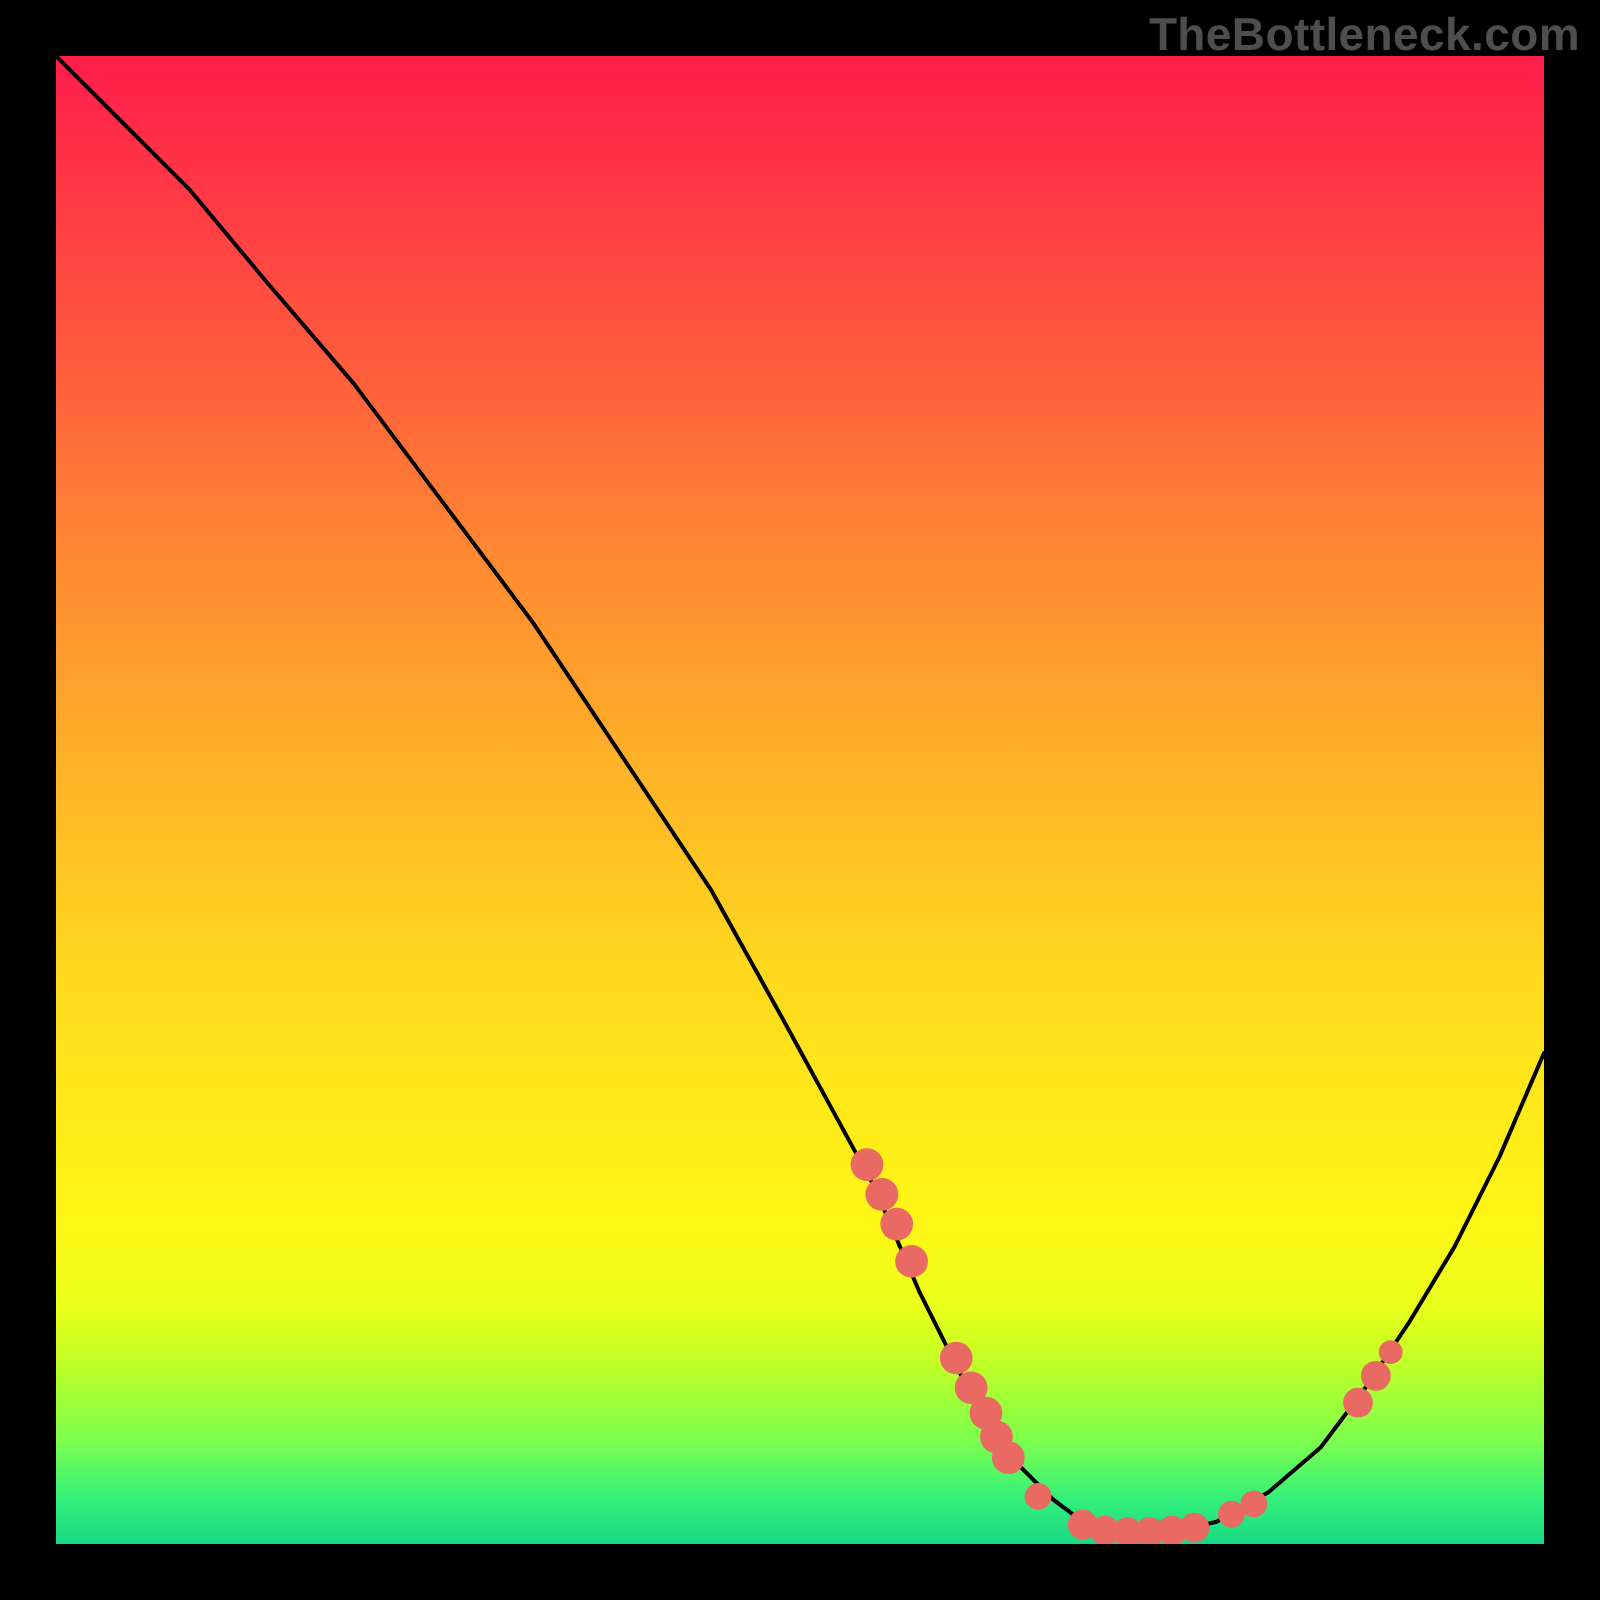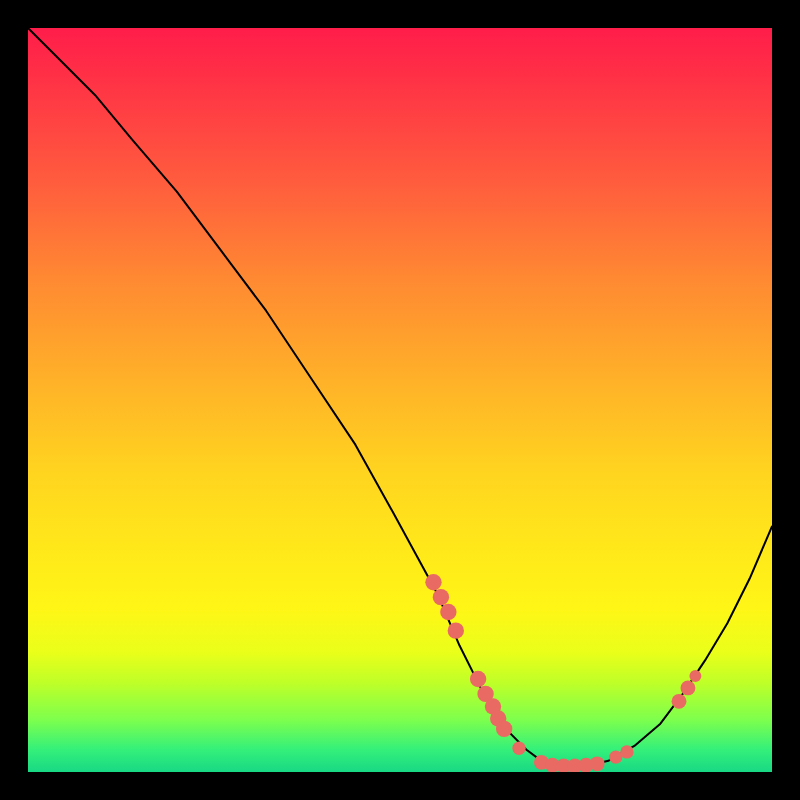--- a/index.html
+++ b/index.html
@@ -55,20 +55,21 @@
     position: absolute;
     inset: 0;
     width: 100%;
     height: 100%;
   }
 </style>
 </head>
 <body>
 
 <div class="frame">
+  <div class="watermark">TheBottleneck.com</div>
 
   <div class="plot-area">
     <svg viewBox="0 0 100 100" preserveAspectRatio="none">
       <path id="black-curve" fill="none" stroke="#000" stroke-width="2" stroke-linecap="round" stroke-linejoin="round" vector-effect="non-scaling-stroke" d="M0.00 0.00 L4.00 4.00 L9.00 9.00 L14.00 15.00 L20.00 22.00 L26.00 30.00 L32.00 38.00 L38.00 47.00 L44.00 56.00 L49.00 65.00 L55.00 76.00 L58.00 83.00 L61.00 89.00 L64.00 94.00 L67.00 97.00 L69.00 98.50 L72.00 99.20 L75.00 99.20 L78.00 98.50 L81.50 96.50 L85.00 93.50 L88.00 89.50 L91.00 85.00 L94.00 80.00 L97.00 74.00 L100.00 67.00"></path>
       <g id="dots">
           <circle cx="54.50" cy="74.50" r="1.10" fill="#e96a63"></circle>
           <circle cx="55.50" cy="76.50" r="1.10" fill="#e96a63"></circle>
           <circle cx="56.50" cy="78.50" r="1.10" fill="#e96a63"></circle>
           <circle cx="57.50" cy="81.00" r="1.10" fill="#e96a63"></circle>
           <circle cx="60.50" cy="87.50" r="1.10" fill="#e96a63"></circle>

